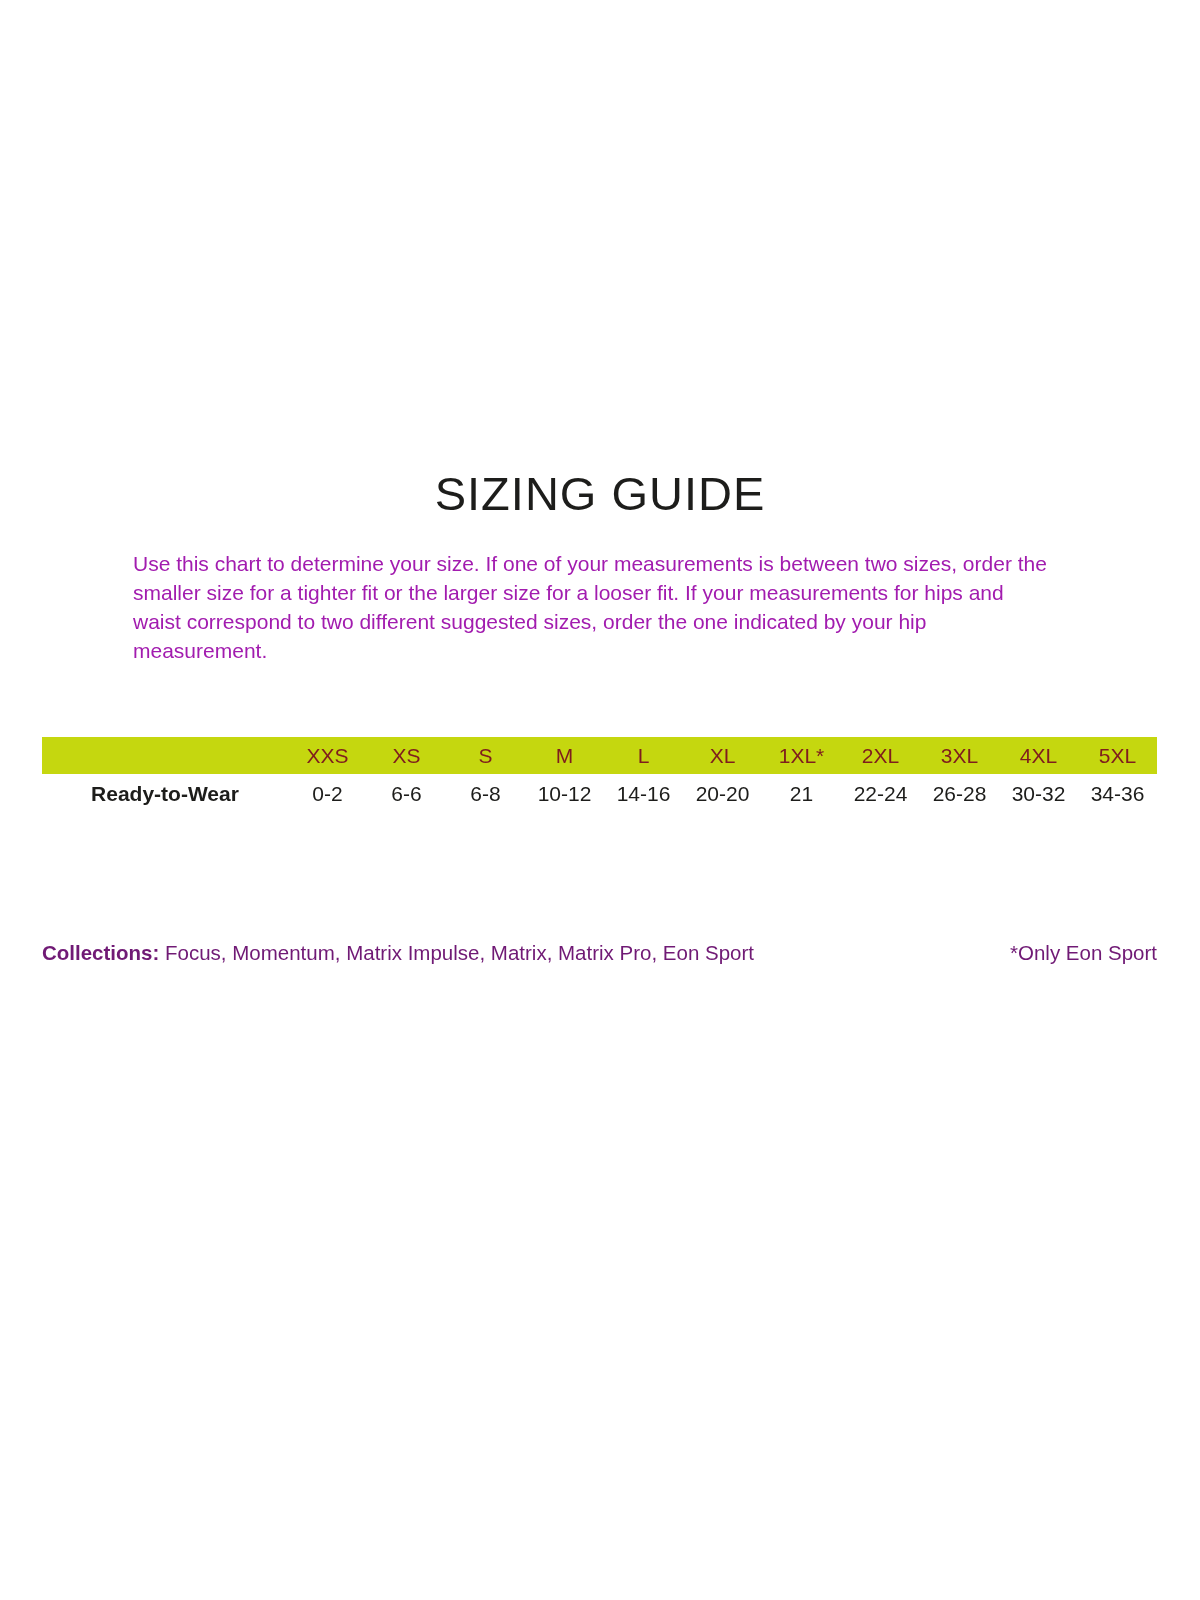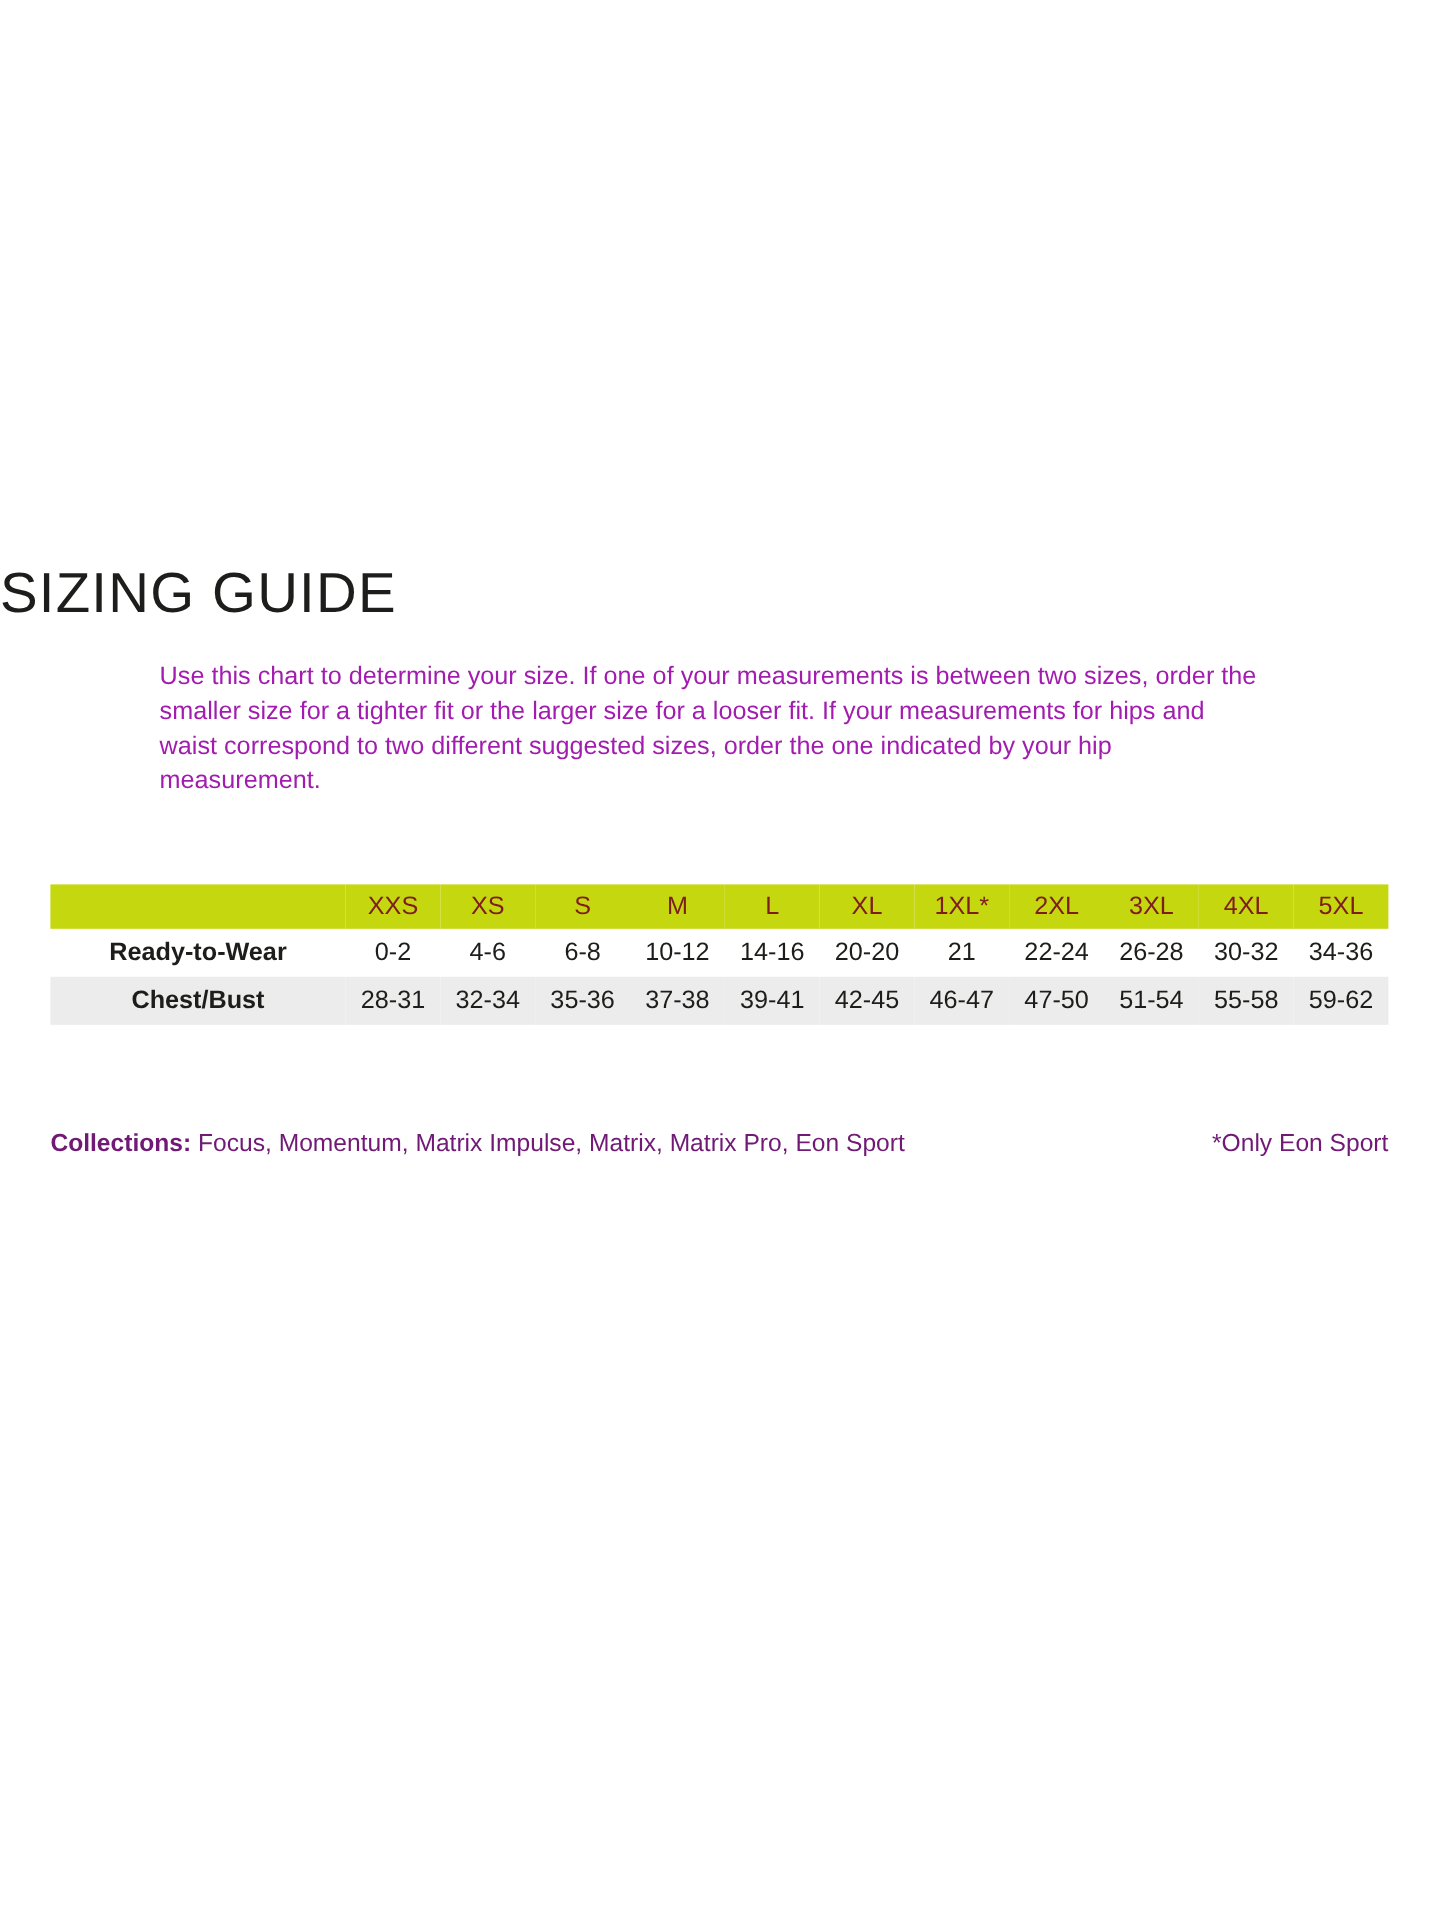--- a/index.html
+++ b/index.html
@@ -10,20 +10,21 @@
     background: #ffffff;
     font-family: "Liberation Sans", sans-serif;
     color: var(--text, #231f20);
     overflow: hidden;
   }
   .title {
     position: absolute;
     top: 466px;
     left: 0;
     width: 100%;
+    text-align: center;
     font-size: 47px;
     font-weight: 400;
     letter-spacing: 1px;
     color: #1d1d1b;
   }
   .intro {
     position: absolute;
     top: 549px;
     left: 133px;
     width: 922px;
@@ -113,46 +114,32 @@
         <th>1XL*</th>
         <th>2XL</th>
         <th>3XL</th>
         <th>4XL</th>
         <th>5XL</th>
       </tr>
 
       <tr class="data-row">
         <td class="row-label">Ready-to-Wear</td>
         <td>0-2</td>
-        <td>4-6</td>
+        <td>6-6</td>
         <td>6-8</td>
         <td>10-12</td>
         <td>14-16</td>
         <td>20-20</td>
         <td>21</td>
         <td>22-24</td>
         <td>26-28</td>
         <td>30-32</td>
         <td>34-36</td>
       </tr>
 
-      <tr class="data-row alt">
-        <td class="row-label">Chest/Bust</td>
-        <td>28-31</td>
-        <td>32-34</td>
-        <td>35-36</td>
-        <td>37-38</td>
-        <td>39-41</td>
-        <td>42-45</td>
-        <td>46-47</td>
-        <td>47-50</td>
-        <td>51-54</td>
-        <td>55-58</td>
-        <td>59-62</td>
-      </tr>
 
 
     </tbody>
   </table>
 
   <div class="collections">
     <div>
       <span class="label">Collections:</span><span> Focus, Momentum, Matrix Impulse, Matrix, Matrix Pro, Eon Sport</span>
     </div>
     <div>*Only Eon Sport</div>

